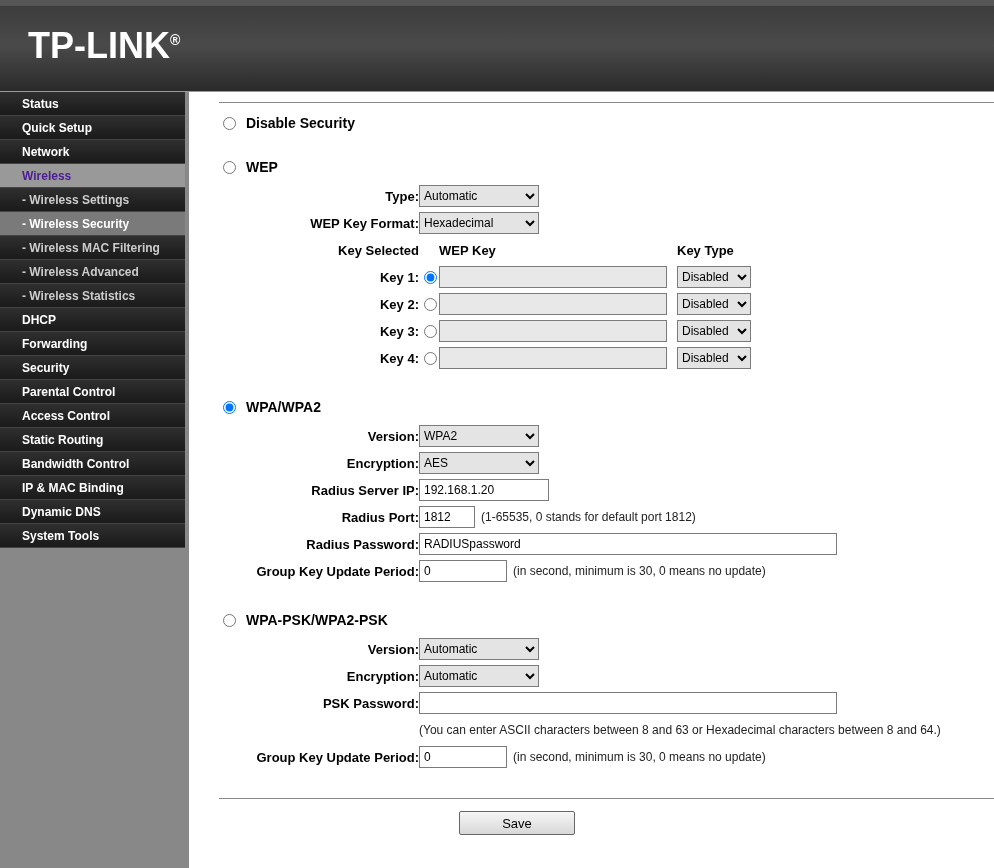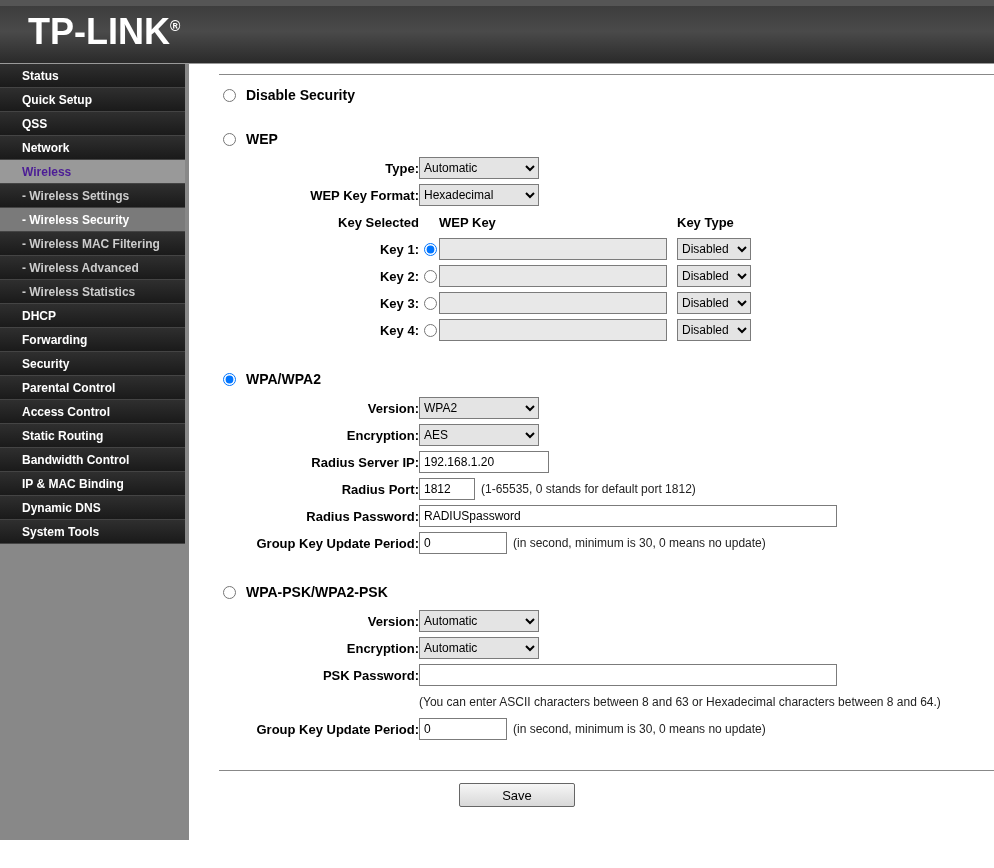--- a/index.html
+++ b/index.html
@@ -6,21 +6,21 @@
   html, body { margin: 0; padding: 0; }
   body {
     width: 994px;
     height: 868px;
     font-family: Arial, Helvetica, sans-serif;
     font-size: 13px;
     background: #fff;
     overflow: hidden;
   }
   .header {
-    height: 64px;
+    height: 92px;
     background: linear-gradient(to bottom, #2a2a2a 0%, #3d3d3d 8%, #4a4a4a 50%, #2a2a2a 100%);
     border-bottom: 1px solid #999;
     display: flex;
     align-items: center;
     padding-left: 28px;
     position: relative;
   }
   .header::before {
     content: "";
     position: absolute;
@@ -165,21 +165,20 @@
 <body>
 
 <div class="header">
   <div class="logo"><span>TP-LINK</span><sup>®</sup></div>
 </div>
 
 <div class="body-wrap">
   <div class="sidebar" id="sidebar">
       <div class="nav-item">Status</div>
       <div class="nav-item">Quick Setup</div>
-      <div class="nav-item">QSS</div>
       <div class="nav-item">Network</div>
       <div class="nav-item active">Wireless</div>
       <div class="nav-sub">- Wireless Settings</div>
       <div class="nav-sub current">- Wireless Security</div>
       <div class="nav-sub">- Wireless MAC Filtering</div>
       <div class="nav-sub">- Wireless Advanced</div>
       <div class="nav-sub">- Wireless Statistics</div>
       <div class="nav-item">DHCP</div>
       <div class="nav-item">Forwarding</div>
       <div class="nav-item">Security</div>

